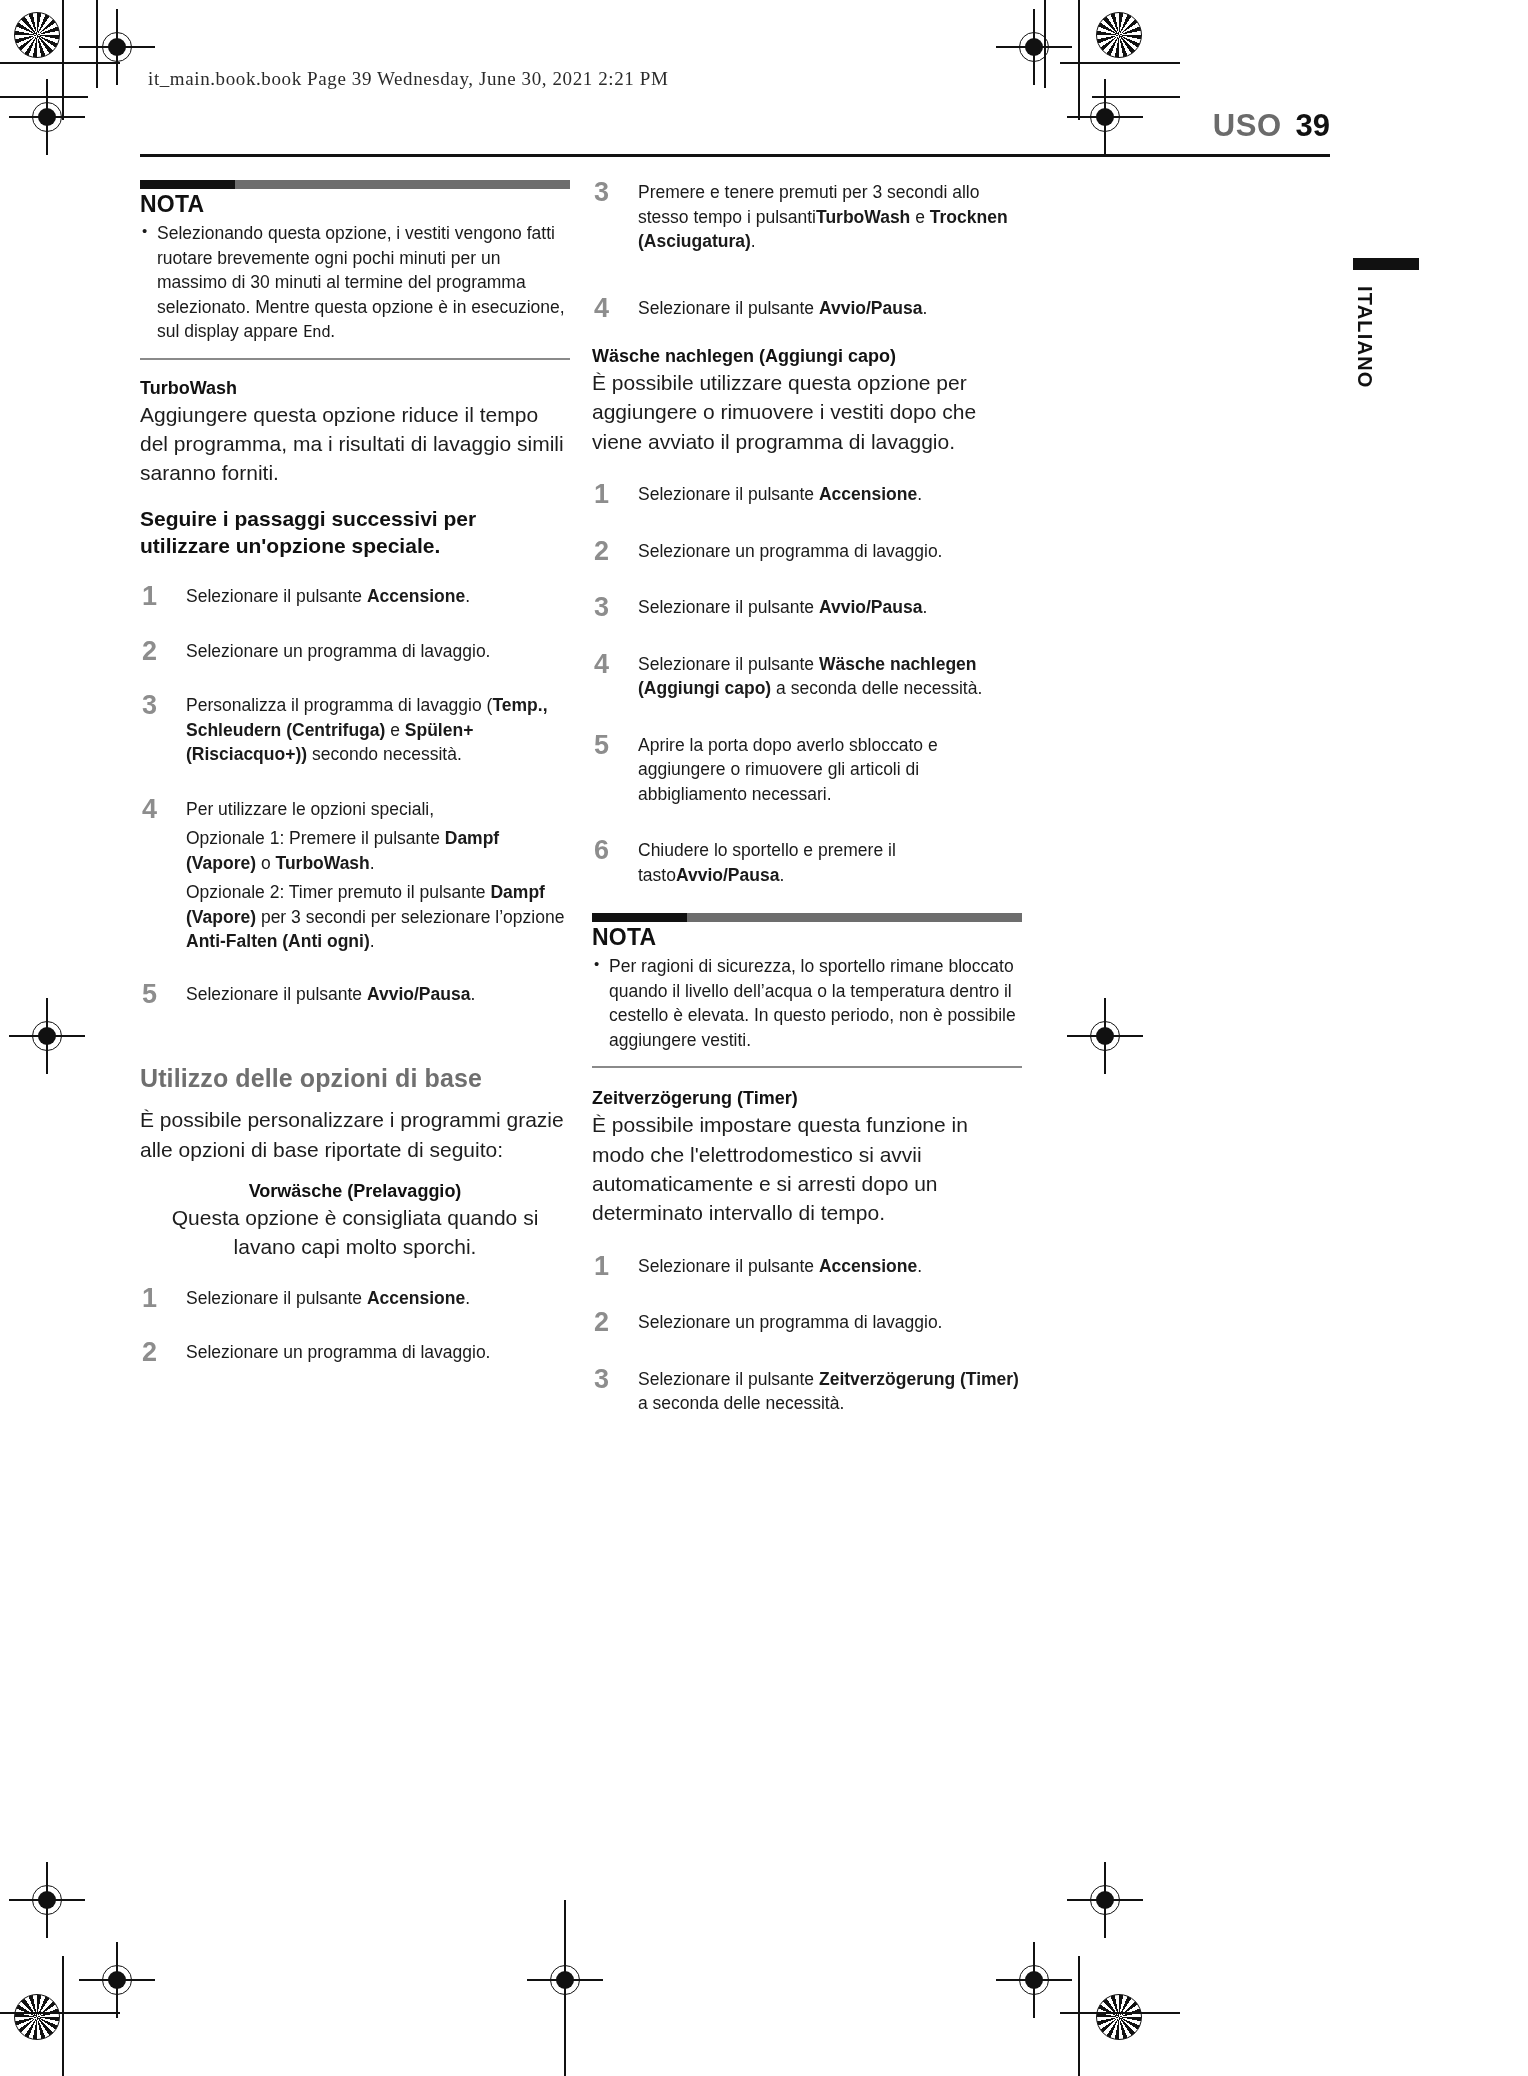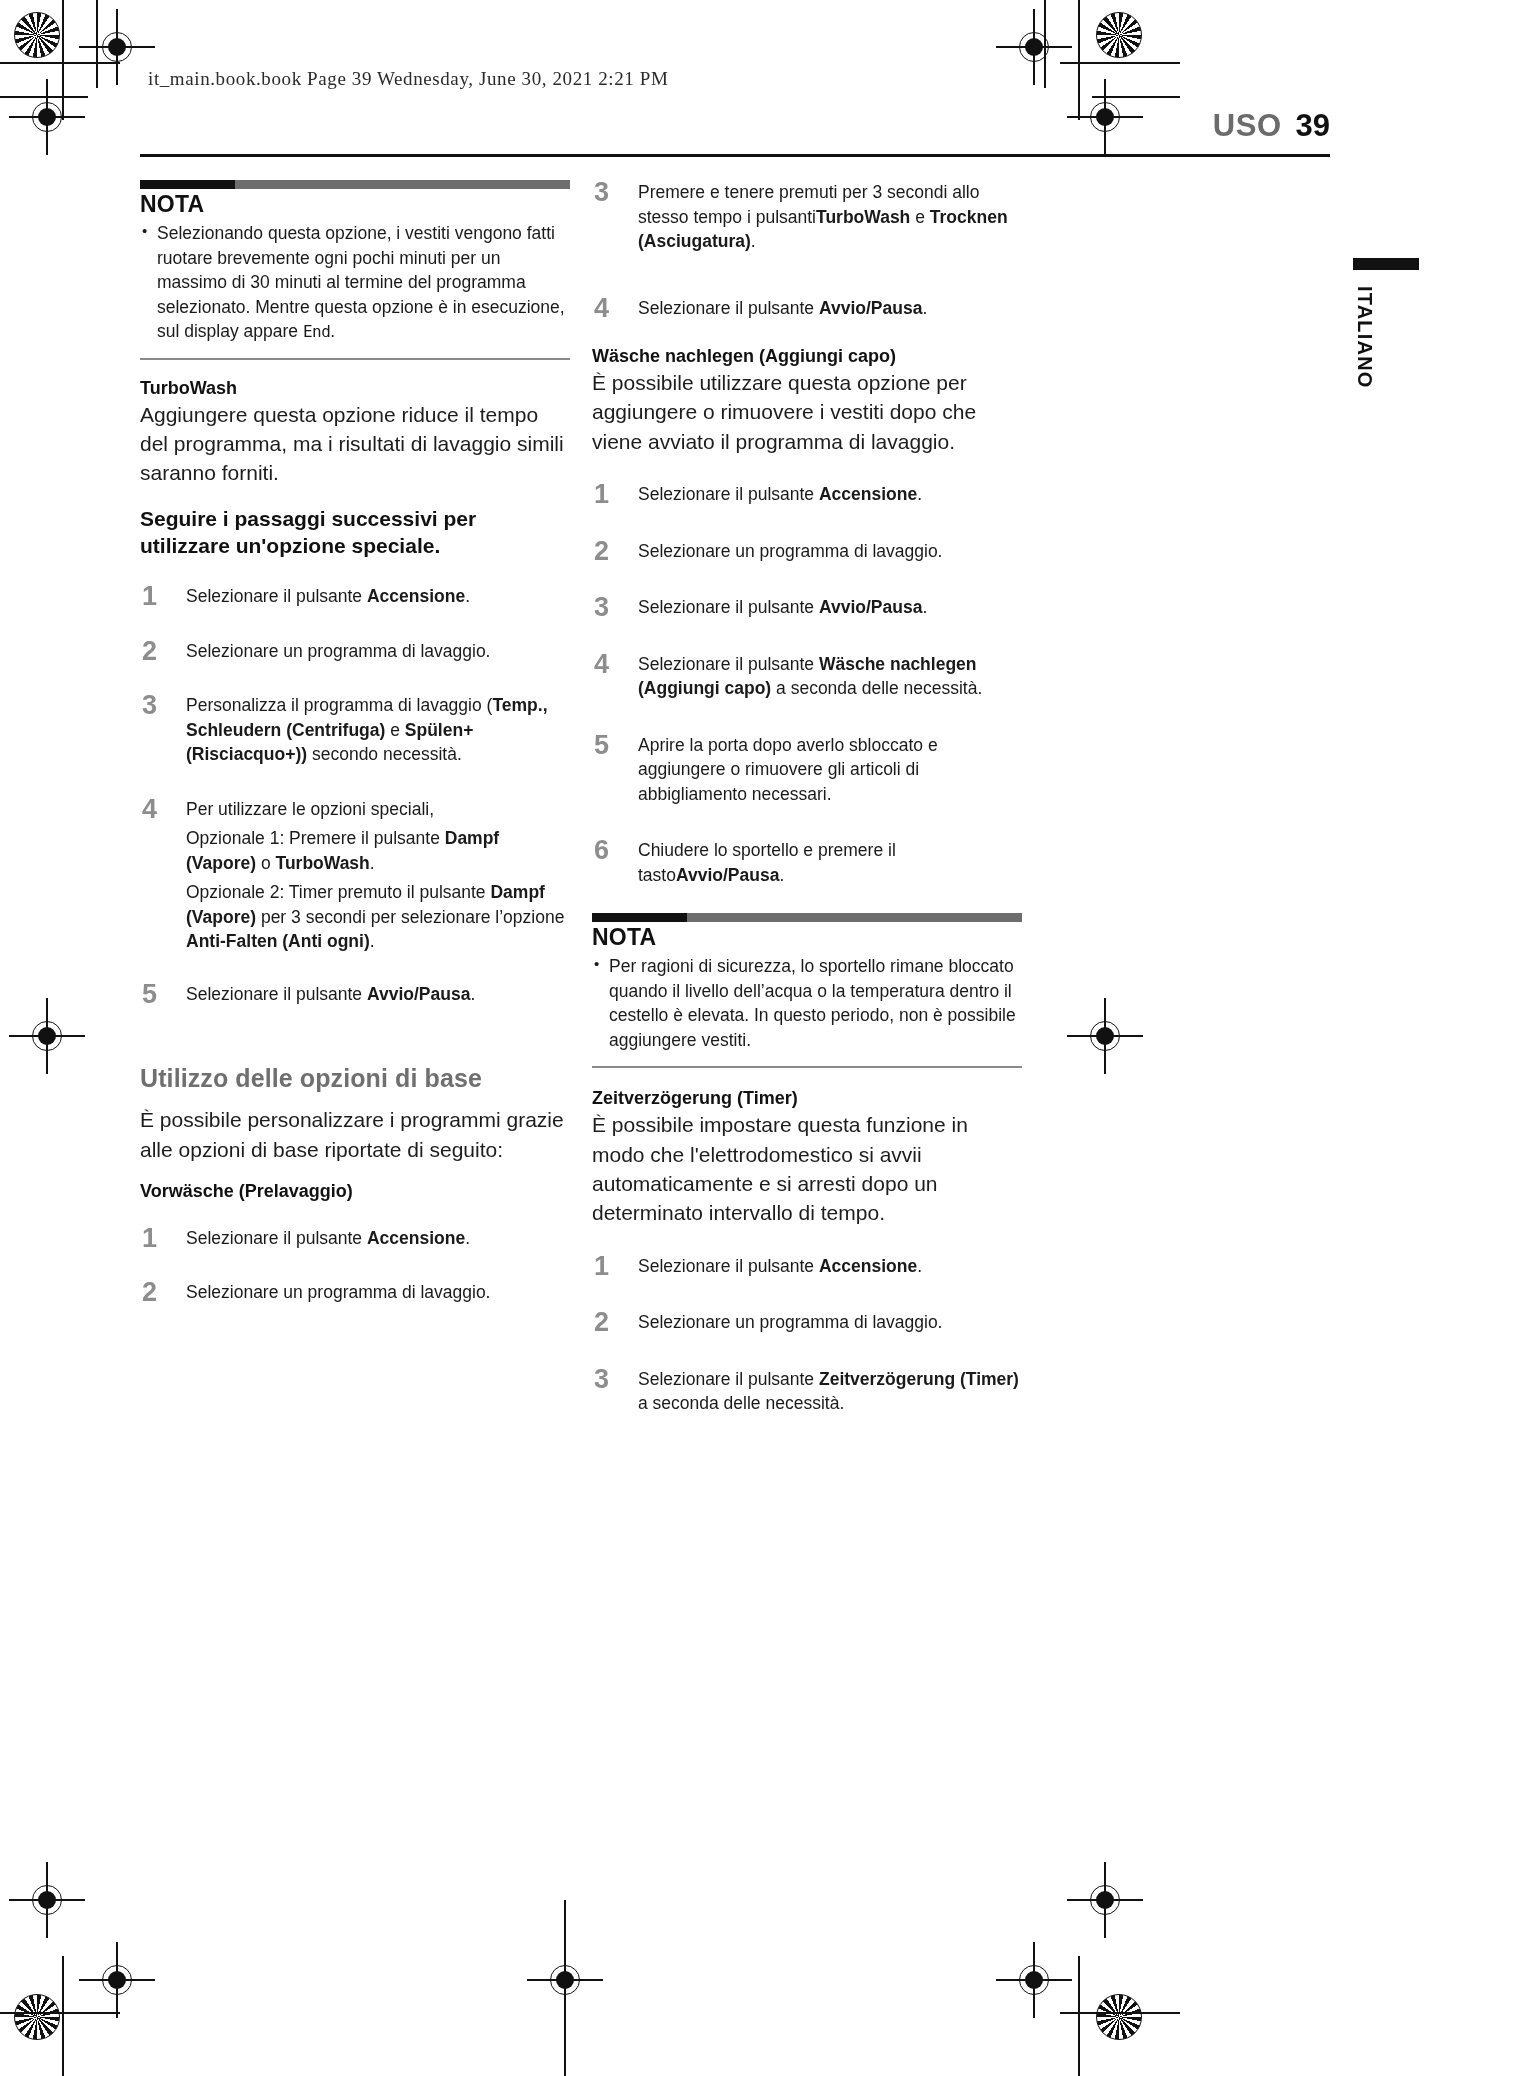--- a/index.html
+++ b/index.html
@@ -228,22 +228,23 @@
     </div>
 
     <div class="step" style="margin-top:28px;">
       <span class="n">5</span>
       <span>Selezionare il pulsante </span><b>Avvio/Pausa</b><span>.</span>
     </div>
 
     <div class="secthead" style="margin-top:58px;">Utilizzo delle opzioni di base</div>
     <div class="body-txt" style="margin-top:12px;">È possibile personalizzare i programmi grazie alle opzioni di base riportate di seguito:</div>
 
-    <div style="margin-top:17px;">
+    <div style="margin-top:17px;text-align:center;">
       <div class="subhead">Vorwäsche (Prelavaggio)</div>
+      <div class="body-txt">Questa opzione è consigliata quando si lavano capi molto sporchi.</div>
     </div>
 
     <div class="step" style="margin-top:24px;">
       <span class="n">1</span>
       <span>Selezionare il pulsante </span><b>Accensione</b><span>.</span>
     </div>
     <div class="step" style="margin-top:30px;">
       <span class="n">2</span>
       <span>Selezionare un programma di lavaggio.</span>
     </div>

